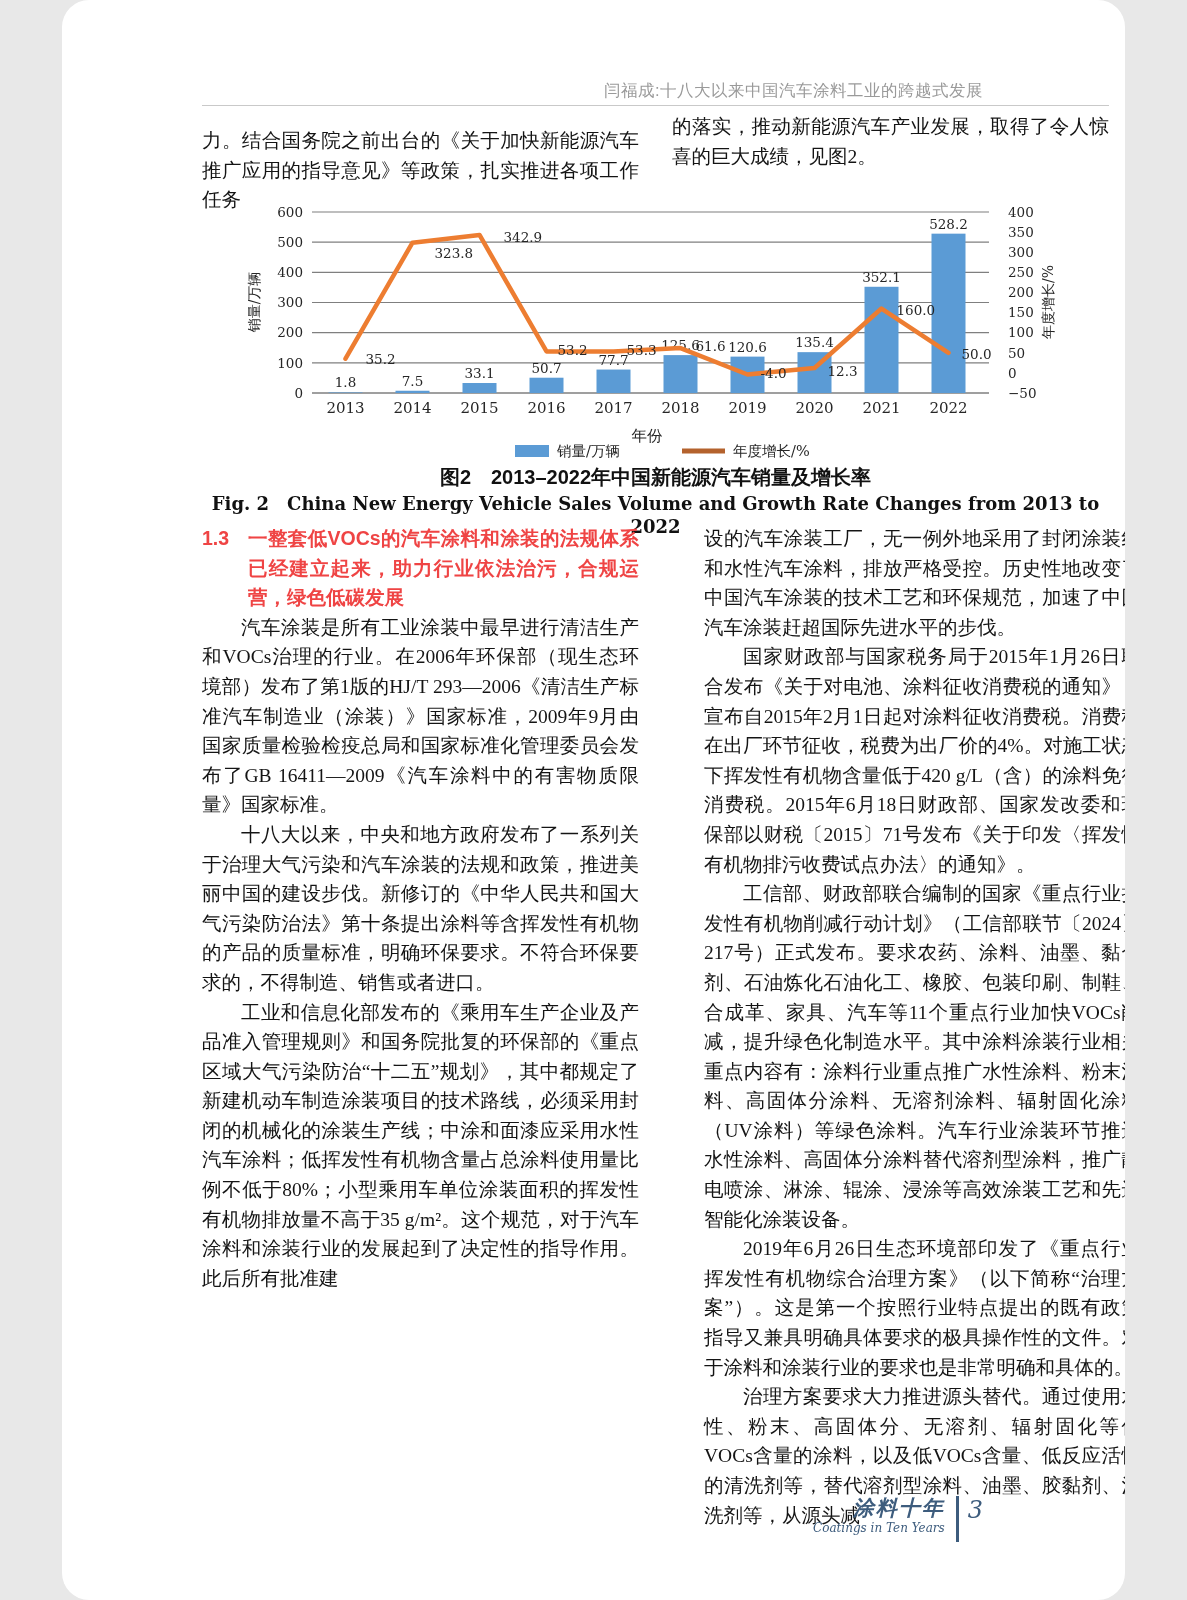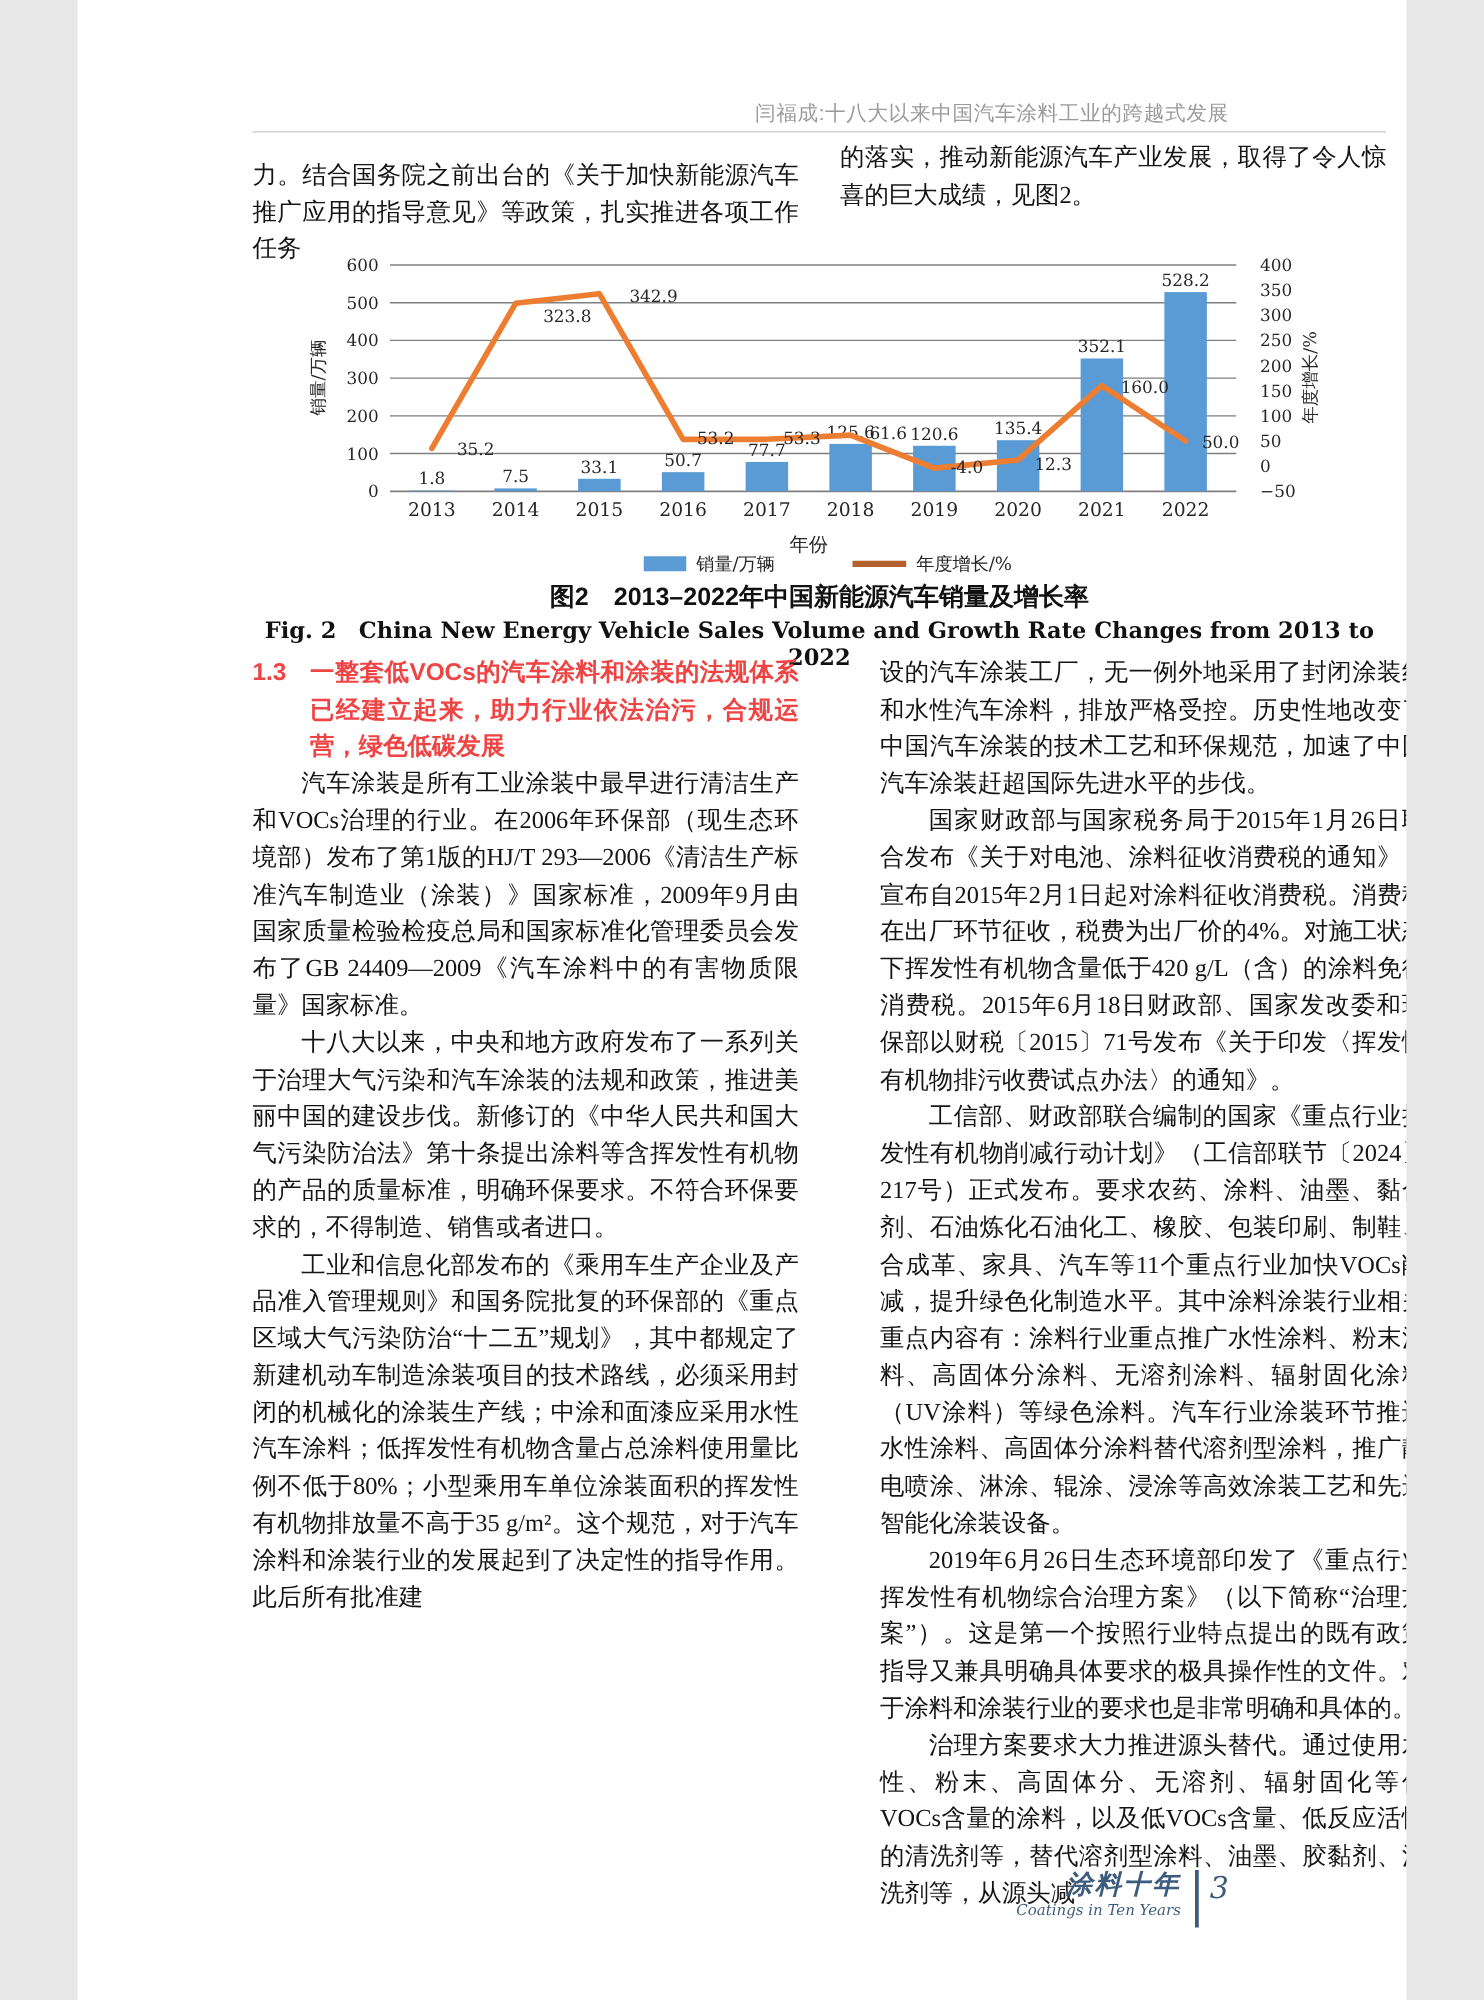--- a/index.html
+++ b/index.html
@@ -1,17 +1,17 @@
 <!DOCTYPE html>
 <html><head>
 <meta charset="utf-8">
 <style>
   html,body{margin:0;padding:0;background:#e8e8e8;}
   .page{position:relative;width:1063px;height:1600px;background:#ffffff;margin:0 auto;
-        font-family:"DejaVu Serif","Liberation Serif",serif;color:#141414;overflow:hidden;}
+        font-family:"DejaVu Serif","Liberation Serif",serif;color:#141414;overflow:hidden;border-radius:27px;}
   .running-head{position:absolute;top:80px;right:142px;font-size:16.5px;color:#9a9a9a;
         font-family:"Liberation Sans",sans-serif;letter-spacing:.5px;}
   .head-rule{position:absolute;top:105px;left:140px;width:907px;height:1px;background:#c9c9c9;}
   .col{position:absolute;width:437px;font-size:19.5px;line-height:29.6px;text-align:justify;}
   .col p{margin:0;font-family:Liberation Serif, serif;}
   .col p.indent{text-indent:2em;}
   .intro-left{top:126px;left:140px;}
   .intro-right{top:112px;left:610px;}
   .chart-wrap{position:absolute;top:195px;left:165px;width:860px;height:270px;}
   svg text{font-family:"DejaVu Serif","Liberation Serif",serif;fill:#262626;}
@@ -143,21 +143,21 @@
   </div>
 
   <div class="caption-cn">图2　2013–2022年中国新能源汽车销量及增长率</div>
   <div class="caption-en">Fig. 2　China New Energy Vehicle Sales Volume and Growth Rate Changes from 2013 to 2022</div>
 
   <div class="col body-left">
     <div class="section-heading">
       <span class="h-num">1.3</span>
       <span class="h-text">一整套低VOCs的汽车涂料和涂装的法规体系已经建立起来，助力行业依法治污，合规运营，绿色低碳发展</span>
     </div>
-    <p class="indent">汽车涂装是所有工业涂装中最早进行清洁生产和VOCs治理的行业。在2006年环保部（现生态环境部）发布了第1版的HJ/T 293—2006《清洁生产标准汽车制造业（涂装）》国家标准，2009年9月由国家质量检验检疫总局和国家标准化管理委员会发布了GB 24409—2009《汽车涂料中的有害物质限量》国家标准。</p>
+    <p class="indent">汽车涂装是所有工业涂装中最早进行清洁生产和VOCs治理的行业。在2006年环保部（现生态环境部）发布了第1版的HJ/T 293—2006《清洁生产标准汽车制造业（涂装）》国家标准，2009年9月由国家质量检验检疫总局和国家标准化管理委员会发布了GB 16411—2009《汽车涂料中的有害物质限量》国家标准。</p>
     <p class="indent">十八大以来，中央和地方政府发布了一系列关于治理大气污染和汽车涂装的法规和政策，推进美丽中国的建设步伐。新修订的《中华人民共和国大气污染防治法》第十条提出涂料等含挥发性有机物的产品的质量标准，明确环保要求。不符合环保要求的，不得制造、销售或者进口。</p>
     <p class="indent">工业和信息化部发布的《乘用车生产企业及产品准入管理规则》和国务院批复的环保部的《重点区域大气污染防治“十二五”规划》，其中都规定了新建机动车制造涂装项目的技术路线，必须采用封闭的机械化的涂装生产线；中涂和面漆应采用水性汽车涂料；低挥发性有机物含量占总涂料使用量比例不低于80%；小型乘用车单位涂装面积的挥发性有机物排放量不高于35 g/m²。这个规范，对于汽车涂料和涂装行业的发展起到了决定性的指导作用。此后所有批准建</p>
   </div>
 
   <div class="col body-right">
     <p>设的汽车涂装工厂，无一例外地采用了封闭涂装线和水性汽车涂料，排放严格受控。历史性地改变了中国汽车涂装的技术工艺和环保规范，加速了中国汽车涂装赶超国际先进水平的步伐。</p>
     <p class="indent">国家财政部与国家税务局于2015年1月26日联合发布《关于对电池、涂料征收消费税的通知》，宣布自2015年2月1日起对涂料征收消费税。消费税在出厂环节征收，税费为出厂价的4%。对施工状态下挥发性有机物含量低于420 g/L（含）的涂料免征消费税。2015年6月18日财政部、国家发改委和环保部以财税〔2015〕71号发布《关于印发〈挥发性有机物排污收费试点办法〉的通知》。</p>
     <p class="indent">工信部、财政部联合编制的国家《重点行业挥发性有机物削减行动计划》（工信部联节〔2024〕217号）正式发布。要求农药、涂料、油墨、黏合剂、石油炼化石油化工、橡胶、包装印刷、制鞋、合成革、家具、汽车等11个重点行业加快VOCs削减，提升绿色化制造水平。其中涂料涂装行业相关重点内容有：涂料行业重点推广水性涂料、粉末涂料、高固体分涂料、无溶剂涂料、辐射固化涂料（UV涂料）等绿色涂料。汽车行业涂装环节推进水性涂料、高固体分涂料替代溶剂型涂料，推广静电喷涂、淋涂、辊涂、浸涂等高效涂装工艺和先进智能化涂装设备。</p>
     <p class="indent">2019年6月26日生态环境部印发了《重点行业挥发性有机物综合治理方案》（以下简称“治理方案”）。这是第一个按照行业特点提出的既有政策指导又兼具明确具体要求的极具操作性的文件。对于涂料和涂装行业的要求也是非常明确和具体的。</p>
     <p class="indent">治理方案要求大力推进源头替代。通过使用水性、粉末、高固体分、无溶剂、辐射固化等低VOCs含量的涂料，以及低VOCs含量、低反应活性的清洗剂等，替代溶剂型涂料、油墨、胶黏剂、清洗剂等，从源头减</p>

